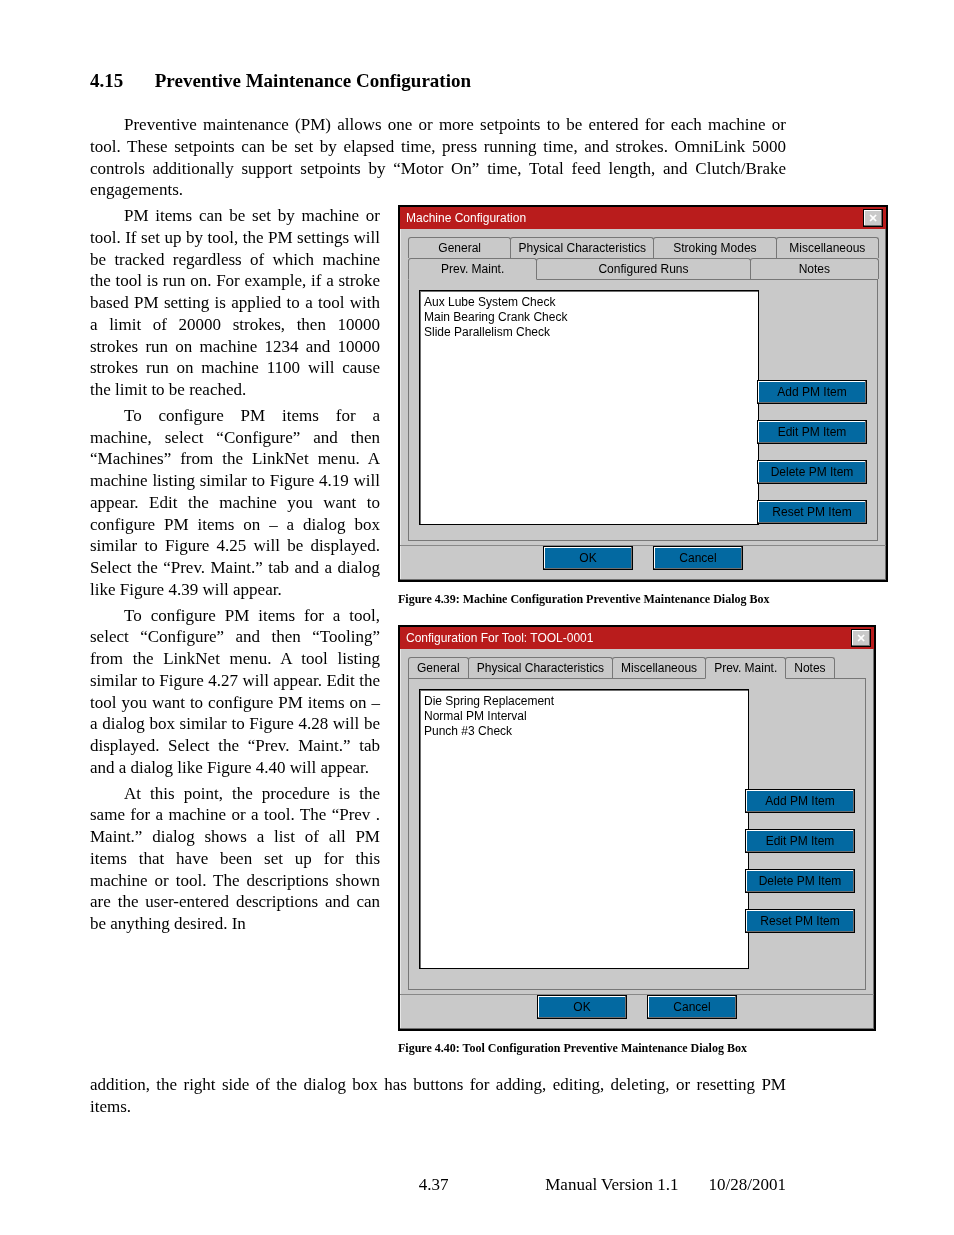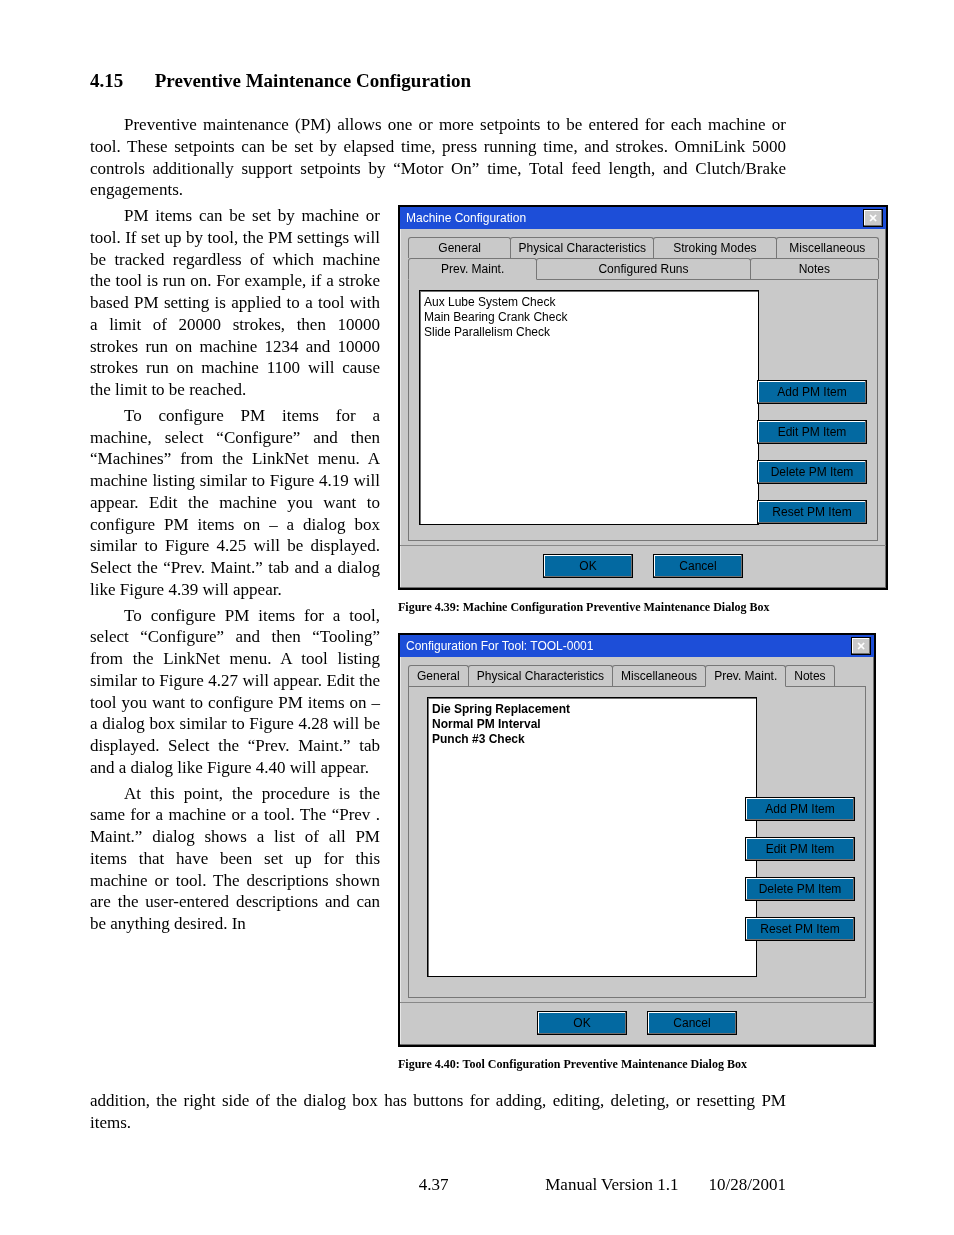--- a/index.html
+++ b/index.html
@@ -49,21 +49,21 @@
   
   .dialog {
     font-family: "MS Sans Serif", Tahoma, Arial, sans-serif;
     font-size: 12px;
     background: #c9c9c9;
     border: 2px solid #000;
     box-shadow: inset -1px -1px 0 #6f6f6f, inset 1px 1px 0 #e8e8e8;
     box-sizing: border-box;
   }
   .titlebar {
-    background: #1d4ed8;
+    background: #b91c1c;
     color: #fff;
     display: flex;
     align-items: center;
     justify-content: space-between;
     padding: 2px 3px 2px 6px;
     font-size: 12px;
   }
   .titlebar .title { user-select: none; }
   .close-btn {
     width: 18px; height: 16px;
@@ -157,21 +157,21 @@
     padding: 4px 0;
     text-align: center;
     font-size: 12px;
     cursor: pointer;
   }
   .btncol { position: absolute; right: 10px; display: flex; flex-direction: column; gap: 16px; }
 
   .footerbtns {
     border-top: 1px solid #888;
     margin-top: 4px;
-    padding: 8px 0 10px 0;
+    padding: 0 0 10px 0;
     display: flex;
     justify-content: center;
     gap: 20px;
   }
   .footerbtns .winbtn { width: 88px; display: inline-block; }
 
   .page-footer {
     position: absolute;
     bottom: 40px;
     left: 90px; right: 70px;
@@ -253,21 +253,21 @@
         </div>
 
         <div class="tabstrip1">
           <span class="tab1">General</span>
           <span class="tab1">Physical Characteristics</span>
           <span class="tab1">Miscellaneous</span>
           <span class="tab1 active">Prev. Maint.</span>
           <span class="tab1">Notes</span>
         </div>
         <div class="tabpanel1" style="height:290px;">
-          <div class="listbox" style="width:320px;height:270px;margin-left:8px;font-weight:bold;">
+          <div class="listbox" style="width:320px;height:270px;margin-left:0;">
             <div>Die Spring Replacement</div>
             <div>Normal PM Interval</div>
             <div>Punch #3 Check</div>
           </div>
           <div class="btncol" style="top:110px;">
             <span class="winbtn">Add PM Item</span>
             <span class="winbtn">Edit PM Item</span>
             <span class="winbtn">Delete PM Item</span>
             <span class="winbtn">Reset PM Item</span>
           </div>

